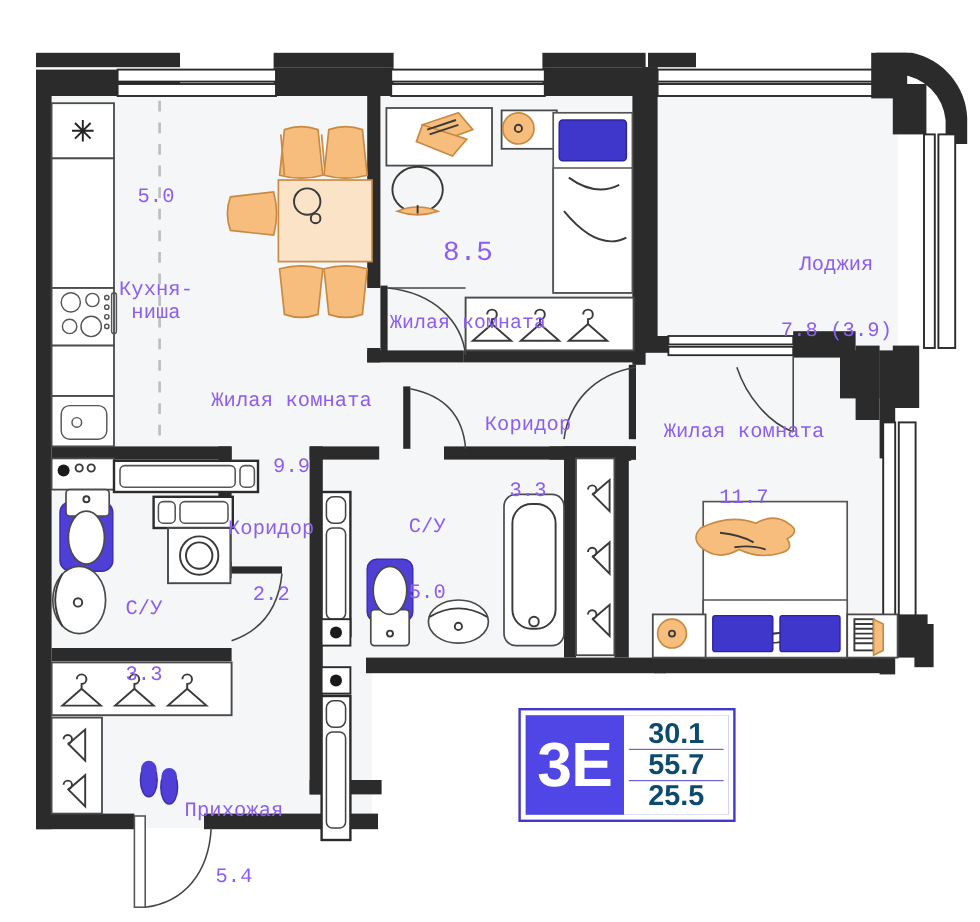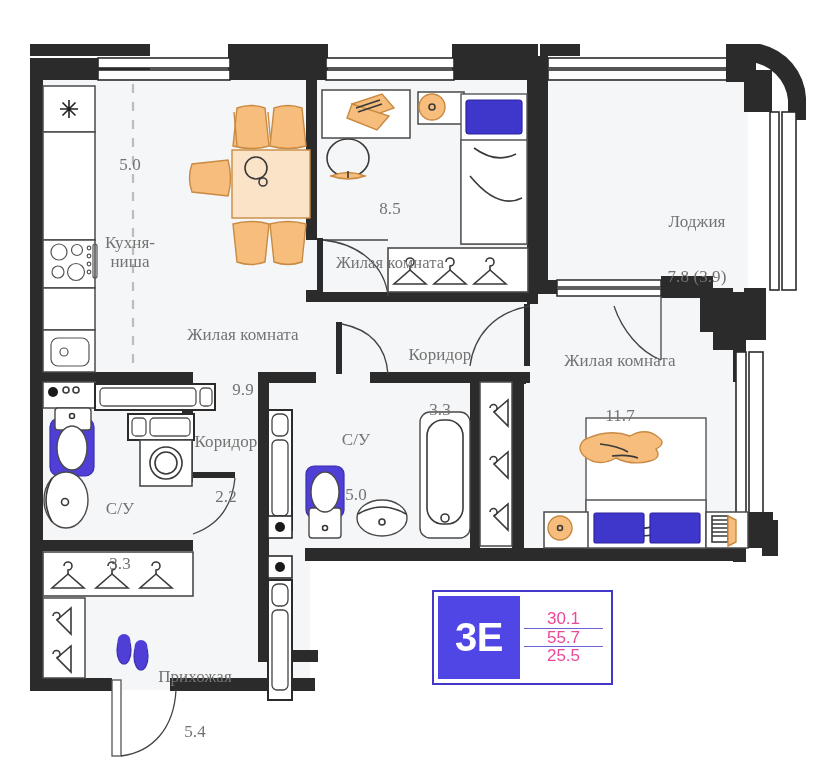--- a/index.html
+++ b/index.html
@@ -20,37 +20,37 @@
     background: #ffffff;
   }
   #plan-svg {
     position: absolute;
     left: 0;
     top: 0;
   }
   
   .lbl {
     position: absolute;
-    color: #737373;
-    font-family: Liberation Serif, serif;
+    color: #8b5cf6;
+    font-family: Liberation Mono, monospace;
     white-space: pre;
     text-align: center;
     line-height: 1.12;
     transform: translateX(-50%);
     letter-spacing: 0.1px;
   }
   .lbl .nm { display: block; font-size: 17px; }
   .lbl .ar { display: block; font-size: 17px; }
 
   
   .lbl-kitchen { font-size: 16.5px; }
   .lbl-kitchen .ar { font-size: 17px; margin-bottom: 22px; }
 
   
-  .lbl-inv .ar { display:block; font-size: 17px; }
+  .lbl-inv .ar { display:block; font-size: 23px; }
   .lbl-inv .nm { display:block; font-size: 16.5px; }
 
   
   #badge {
     position: absolute;
     left: 432px;
     top: 590px;
     width: 181px;
     height: 95px;
     box-sizing: border-box;
@@ -65,41 +65,42 @@
     display: flex;
     align-items: stretch;
     background: #4f46e5;
   }
   #badge-rooms {
     width: 82px;
     display: flex;
     align-items: center;
     justify-content: center;
     color: #ffffff;
-    font-size: 40px;
+    font-size: 52px;
     font-weight: bold;
     font-family: "Liberation Sans", sans-serif;
     letter-spacing: -0.5px;
   }
   #badge-areas {
     flex: 1;
     background: #ffffff;
     display: flex;
     flex-direction: column;
     justify-content: center;
     align-items: center;
     padding: 0 4px;
   }
   #badge-areas .row {
-    font-size: 17px;
-    color: #ec4899;
+    font-size: 24px;
+    color: #0c4a6e;
     font-family: "Liberation Sans", sans-serif;
     line-height: 1.05;
     width: 100%;
     text-align: center;
+    font-weight: bold;
   }
   #badge-areas .row.sep {
     border-bottom: 1.5px solid #6b63d6;
   }
 </style>
 </head>
 <body>
 
 <div id="plan-root">
 

